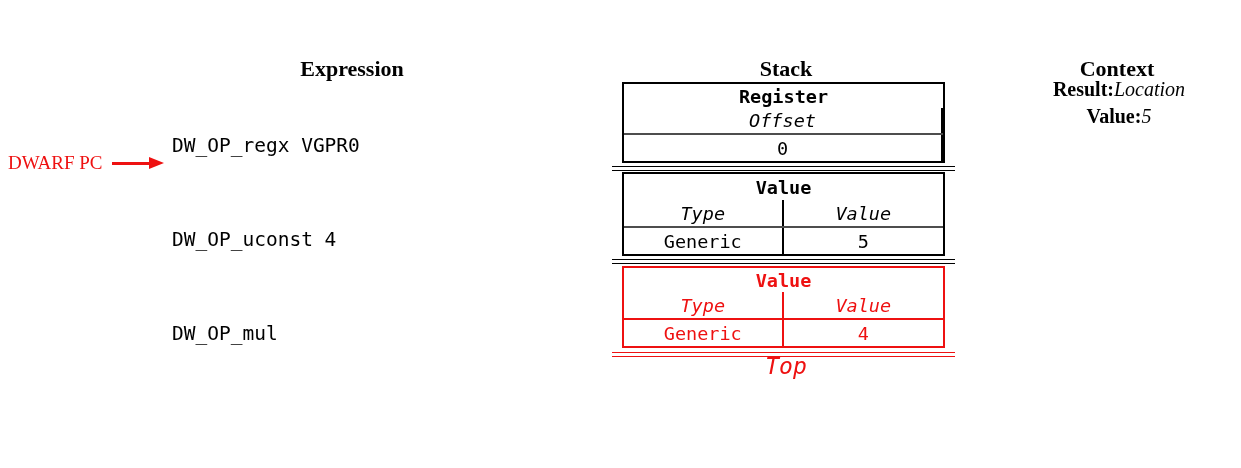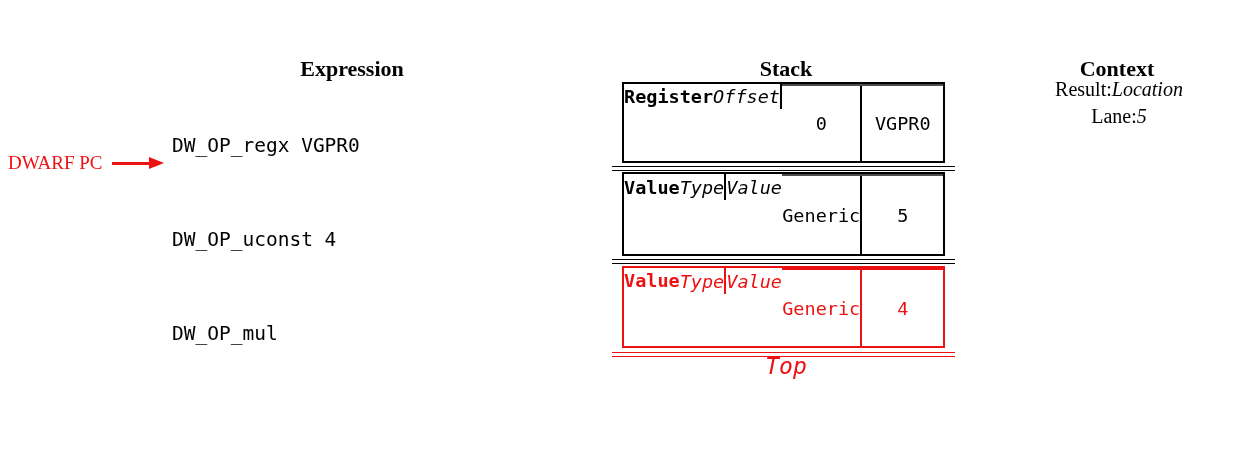--- a/index.html
+++ b/index.html
@@ -70,21 +70,21 @@
     border-left: 15px solid var(--red);
   }
 
   
   .stack-table {
     position: absolute;
     left: 622px;
     width: 323px;
     border: 2px solid #000000;
     display: flex;
-    flex-direction: row;
+    flex-direction: column;
     font-family: "DejaVu Sans Mono", monospace;
     font-size: 18.5px;
     background: #ffffff;
   }
   #table-register { top: 82px;  height: 81px; }
   #table-value-1  { top: 172px; height: 84px; }
   #table-value-2  { top: 266px; height: 82px; border-color: var(--red); color: var(--red); }
 
   .tbl-header {
     display: flex; align-items: center; justify-content: center;
@@ -141,21 +141,21 @@
     position: absolute;
     left: 1017px;
     width: 204px;
     text-align: center;
     font-size: 20px;
     line-height: 22px;
     font-family: "Liberation Serif", serif;
   }
   #ctx-result { top: 78px; }
   #ctx-lane   { top: 105px; }
-  .ctx-key { font-weight: normal; }
+  .ctx-key { font-weight: bold; }
   .ctx-val { font-style: italic; }
 </style>
 </head>
 <body>
 
 <div class="canvas">
 
   <div class="col-title" id="title-expression">Expression</div>
   <div class="col-title" id="title-stack">Stack</div>
   <div class="col-title" id="title-context">Context</div>
@@ -178,21 +178,20 @@
   <div class="pc-arrow-line"></div>
   <div class="pc-arrow-head"></div>
 
   <div class="stack-table" id="table-register">
     <div class="tbl-header">Register</div>
     <div class="tbl-row tbl-cols">
       <div class="tbl-cell first">Offset</div>
     </div>
     <div class="tbl-row tbl-vals grow">
       <div class="tbl-cell first">0</div>
-      <div class="tbl-cell">VGPR0</div>
     </div>
   </div>
 
   <div class="double-rule" id="rule-1"></div>
 
   <div class="stack-table" id="table-value-1">
     <div class="tbl-header">Value</div>
     <div class="tbl-row tbl-cols">
       <div class="tbl-cell first">Type</div>
       <div class="tbl-cell">Value</div>
@@ -218,16 +217,16 @@
   </div>
 
   <div class="double-rule" id="rule-3"></div>
 
   <div class="top-label">Top</div>
 
   <div class="ctx-line" id="ctx-result">
     <span class="ctx-key">Result:</span><span class="ctx-val">Location</span>
   </div>
   <div class="ctx-line" id="ctx-lane">
-    <span class="ctx-key">Lane:</span><span class="ctx-val">5</span>
+    <span class="ctx-key">Value:</span><span class="ctx-val">5</span>
   </div>
 
 </div>
 
 </body></html>

